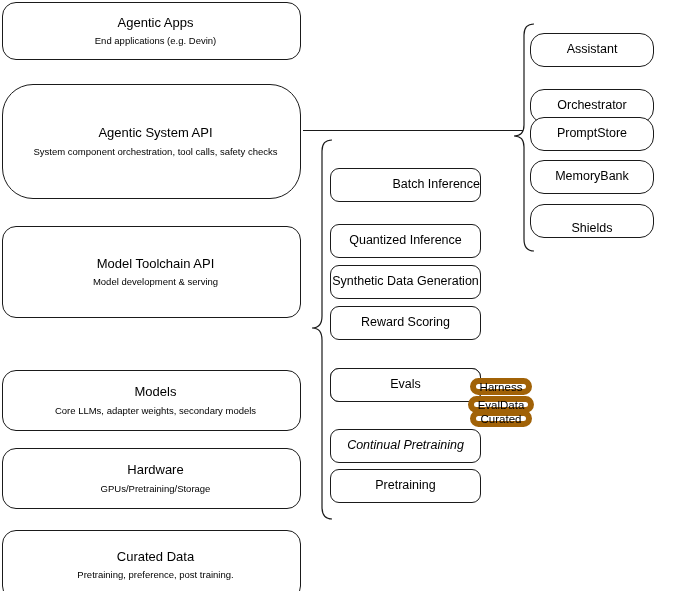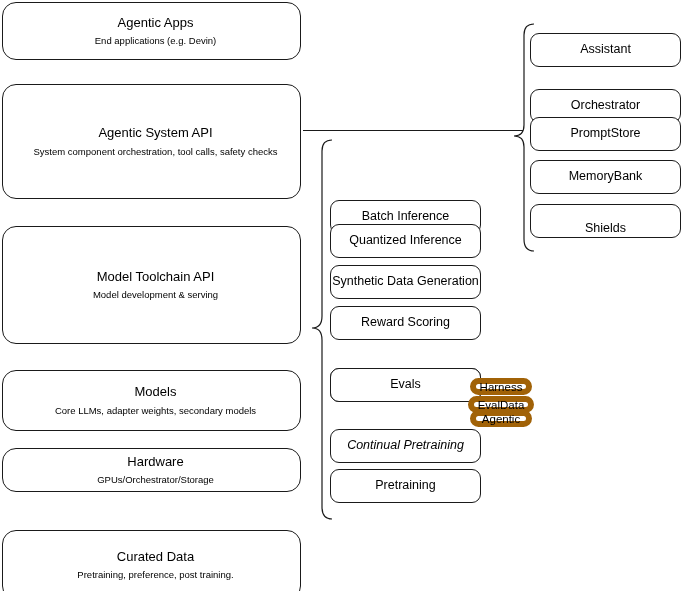--- a/index.html
+++ b/index.html
@@ -57,21 +57,22 @@
   }
   .chip .title {
     font-size: 12.5px;
   }
   .mid-chip {
     left: 330px;
     width: 151px;
   }
   .right-chip {
     left: 530px;
-    width: 151px;
+    width: 124px;
+    border-radius: 14px;
   }
   
   .pill {
     position: absolute;
     box-sizing: border-box;
     border: 6px solid #a16207;
     border-radius: 999px;
     background: #ffffff;
     display: flex;
     align-items: center;
@@ -99,56 +100,56 @@
 </head>
 <body>
 
 <div id="canvas">
 
   <div class="box layer-box" style="top:2px; height:58px;">
     <span class="title">Agentic Apps</span>
     <span class="subtitle">End applications (e.g. Devin)</span>
   </div>
 
-  <div class="box layer-box" style="top:84px; height:115px;">
+  <div class="box layer-box" style="top:84px; height:115px;border-radius:31px;">
     <span class="title">Agentic System API</span>
     <span class="subtitle">System component orchestration, tool calls, safety checks</span>
   </div>
 
-  <div class="box layer-box" style="top:226px; height:118px;">
+  <div class="box layer-box" style="top:226px; height:92px;">
     <span class="title">Model Toolchain API</span>
     <span class="subtitle">Model development &amp; serving</span>
   </div>
 
   <div class="box layer-box" style="top:370px; height:61px;">
     <span class="title">Models</span>
     <span class="subtitle">Core LLMs, adapter weights, secondary models</span>
   </div>
 
-  <div class="box layer-box" style="top:448px; height:44px;">
+  <div class="box layer-box" style="top:448px; height:61px;">
     <span class="title">Hardware</span>
-    <span class="subtitle">GPUs/Orchestrator/Storage</span>
+    <span class="subtitle">GPUs/Pretraining/Storage</span>
   </div>
 
   <div class="box layer-box" style="top:530px; height:70px;">
     <span class="title">Curated Data</span>
     <span class="subtitle">Pretraining, preference, post training.</span>
   </div>
 
   <div class="connector" style="left:303px; top:130px; width:220px;"></div>
 
   <svg class="bracket" style="left:310px; top:138px; width:24px; height:384px;" viewBox="0 0 24 384">
     <path d="M 22 2 Q 12 2 12 13 L 12 178 Q 12 190 2 190 Q 12 190 12 202 L 12 369 Q 12 381 22 381"></path>
   </svg>
 
   <svg class="bracket" style="left:512px; top:22px; width:24px; height:232px;" viewBox="0 0 24 232">
     <path d="M 22 2 Q 12 2 12 13 L 12 103 Q 12 114 2 114 Q 12 114 12 125 L 12 217 Q 12 229 22 229"></path>
   </svg>
 
-  <div class="box chip mid-chip" style="top:200px;">
+  <div class="box chip mid-chip" style="top:168px;align-items:flex-end;">
     <span class="title">Batch Inference</span>
   </div>
   <div class="box chip mid-chip" style="top:224px;">
     <span class="title">Quantized Inference</span>
   </div>
   <div class="box chip mid-chip" style="top:265px;">
     <span class="title">Synthetic Data Generation</span>
   </div>
   <div class="box chip mid-chip" style="top:306px;">
     <span class="title">Reward Scoring</span>
@@ -166,21 +167,21 @@
     <span class="title">Pretraining</span>
   </div>
 
   <div class="pill" style="left:470px; top:378px; width:62px;">
     <span>Harness</span>
   </div>
   <div class="pill" style="left:468px; top:396px; width:66px;">
     <span>EvalData</span>
   </div>
   <div class="pill" style="left:470px; top:410px; width:62px;">
-    <span>Agentic</span>
+    <span>Curated</span>
   </div>
 
   <div class="box chip right-chip" style="top:33px;">
     <span class="title">Assistant</span>
   </div>
   <div class="box chip right-chip" style="top:89px;">
     <span class="title">Orchestrator</span>
   </div>
   <div class="box chip right-chip" style="top:117px;">
     <span class="title">PromptStore</span>

